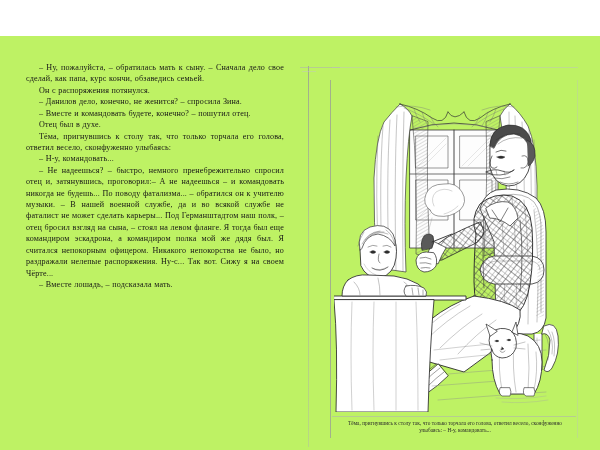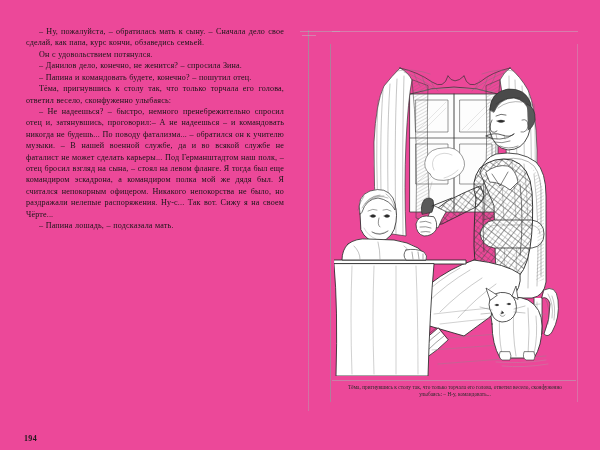--- a/index.html
+++ b/index.html
@@ -13,21 +13,22 @@
     height: 450px;
     overflow: hidden;
     font-family: "Liberation Serif", "DejaVu Serif", serif;
     color: #000000;
     position: relative;
   }
 
   .page {
     position: absolute;
     inset: 0;
-    background: #ec4899;
+    background: #bef264;
+    margin-top: 36px;
   }
 
   
   .text-column {
     position: absolute;
     left: 26px;
     top: 26px;
     width: 258px;
   }
 
@@ -135,26 +136,28 @@
     letter-spacing: 0.01em;
   }
 </style>
 </head>
 <body>
 
 <div class="page">
 
   <div class="text-column">
     <p class="para indent">– Ну, пожалуйста, – обратилась мать к сыну. – Сначала дело свое сделай, как папа, курс кончи, обзаведись семьей.</p>
-    <p class="para indent">Он с удовольствием потянулся.</p>
+    <p class="para indent">Он с распоряжения потянулся.</p>
     <p class="para indent">– Данилов дело, конечно, не женится? – спросила Зина.</p>
-    <p class="para indent">– Папина и командовать будете, конечно? – пошутил отец.</p>
+    <p class="para indent">– Вместе и командовать будете, конечно? – пошутил отец.</p>
+    <p class="para indent">Отец был в духе.</p>
     <p class="para indent">Тёма, пригнувшись к столу так, что только торчала его голова, ответил весело, сконфуженно улыбаясь:</p>
+    <p class="para indent">– Н-у, командовать...</p>
     <p class="para indent">– Не надеешься? – быстро, немного пренебрежительно спросил отец и, затянувшись, проговорил:– А не надеешься – и командовать никогда не будешь... По поводу фатализма... – обратился он к учителю музыки. – В нашей военной службе, да и во всякой службе не фаталист не может сделать карьеры... Под Германштадтом наш полк, – отец бросил взгляд на сына, – стоял на левом фланге. Я тогда был еще командиром эскадрона, а командиром полка мой же дядя был. Я считался непокорным офицером. Никакого непокорства не было, но раздражали нелепые распоряжения. Ну-с... Так вот. Сижу я на своем Чёрте...</p>
-    <p class="para indent">– Папина лошадь, – подсказала мать.</p>
+    <p class="para indent">– Вместе лошадь, – подсказала мать.</p>
   </div>
 
   <div class="page-number">194</div>
 
   <div class="gutter-line"></div>
   <div class="crop-mark-h"></div>
   <div class="crop-mark-h2"></div>
   <div class="crop-mark-tl"></div>
 
   <div class="illustration-block">

